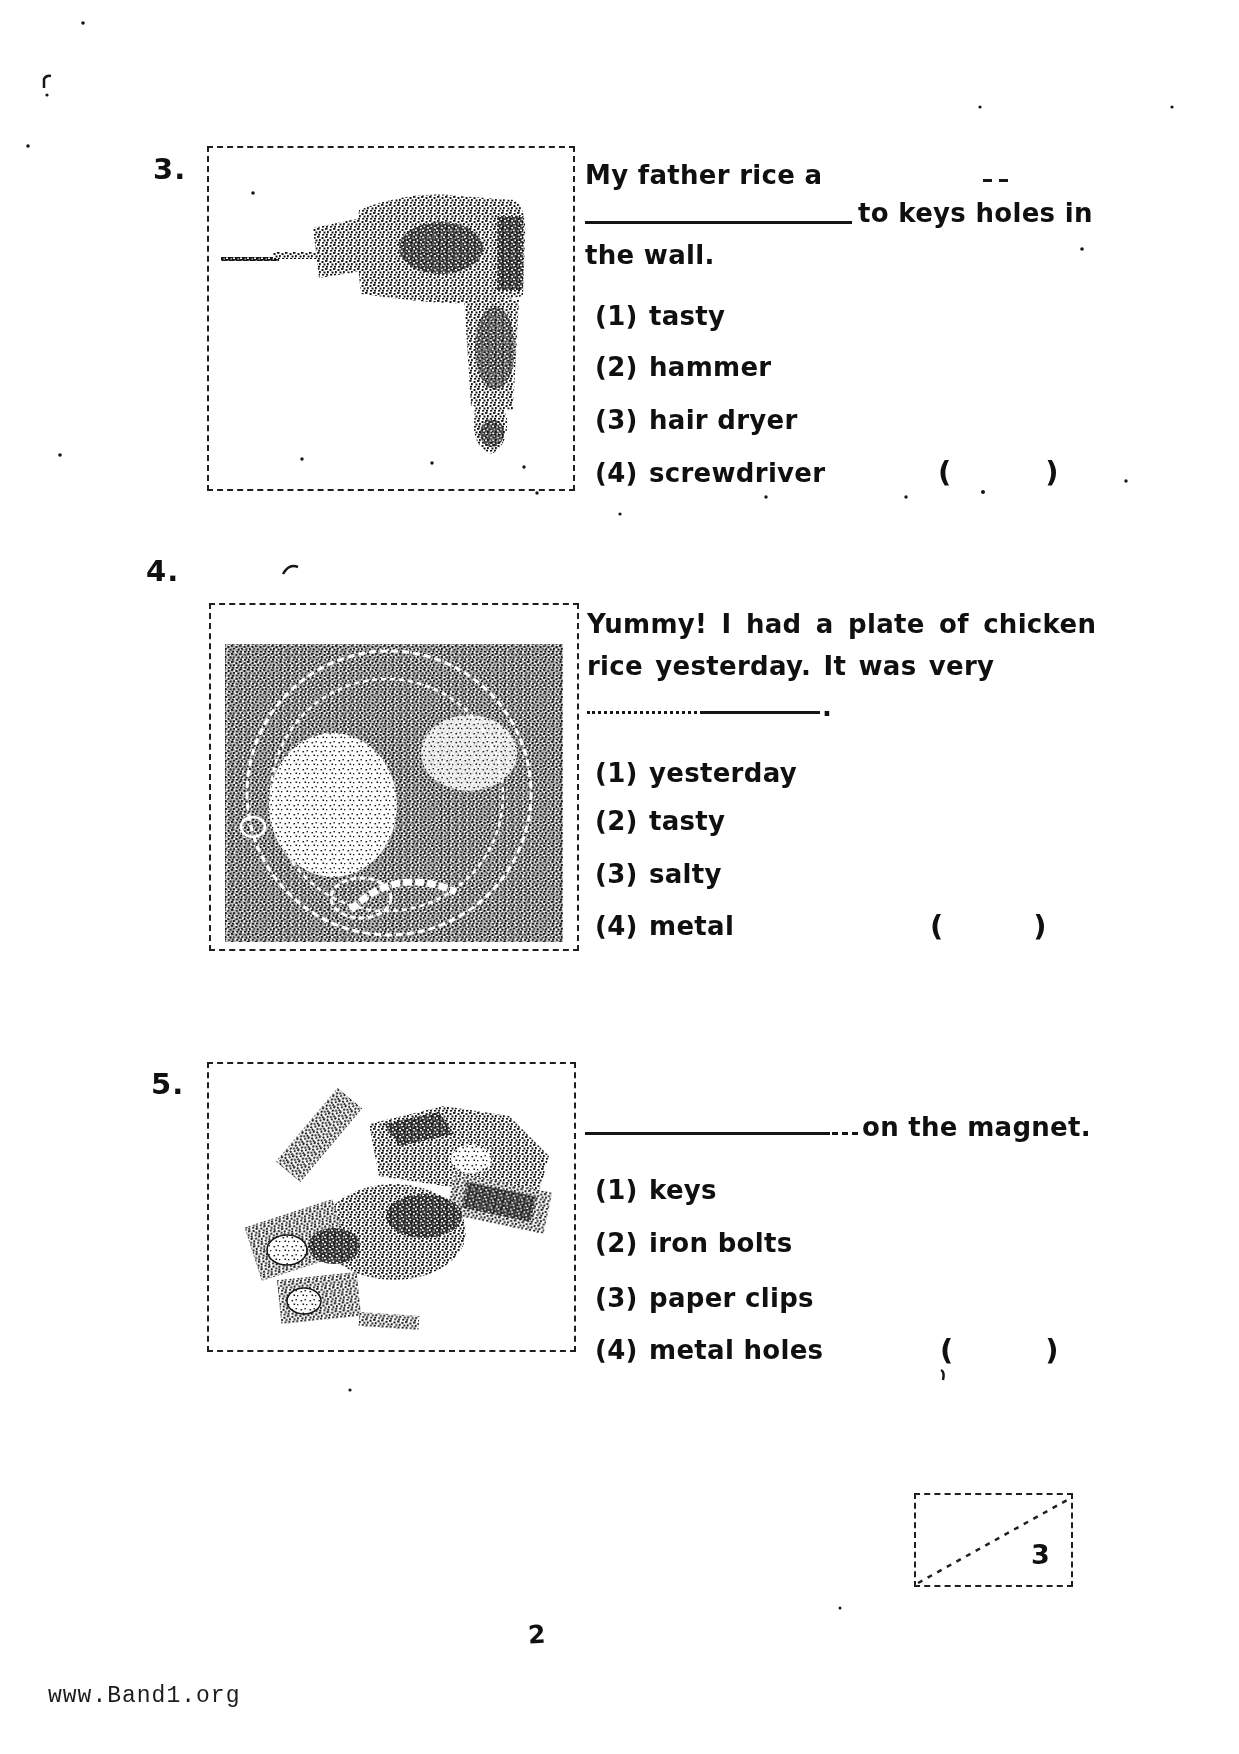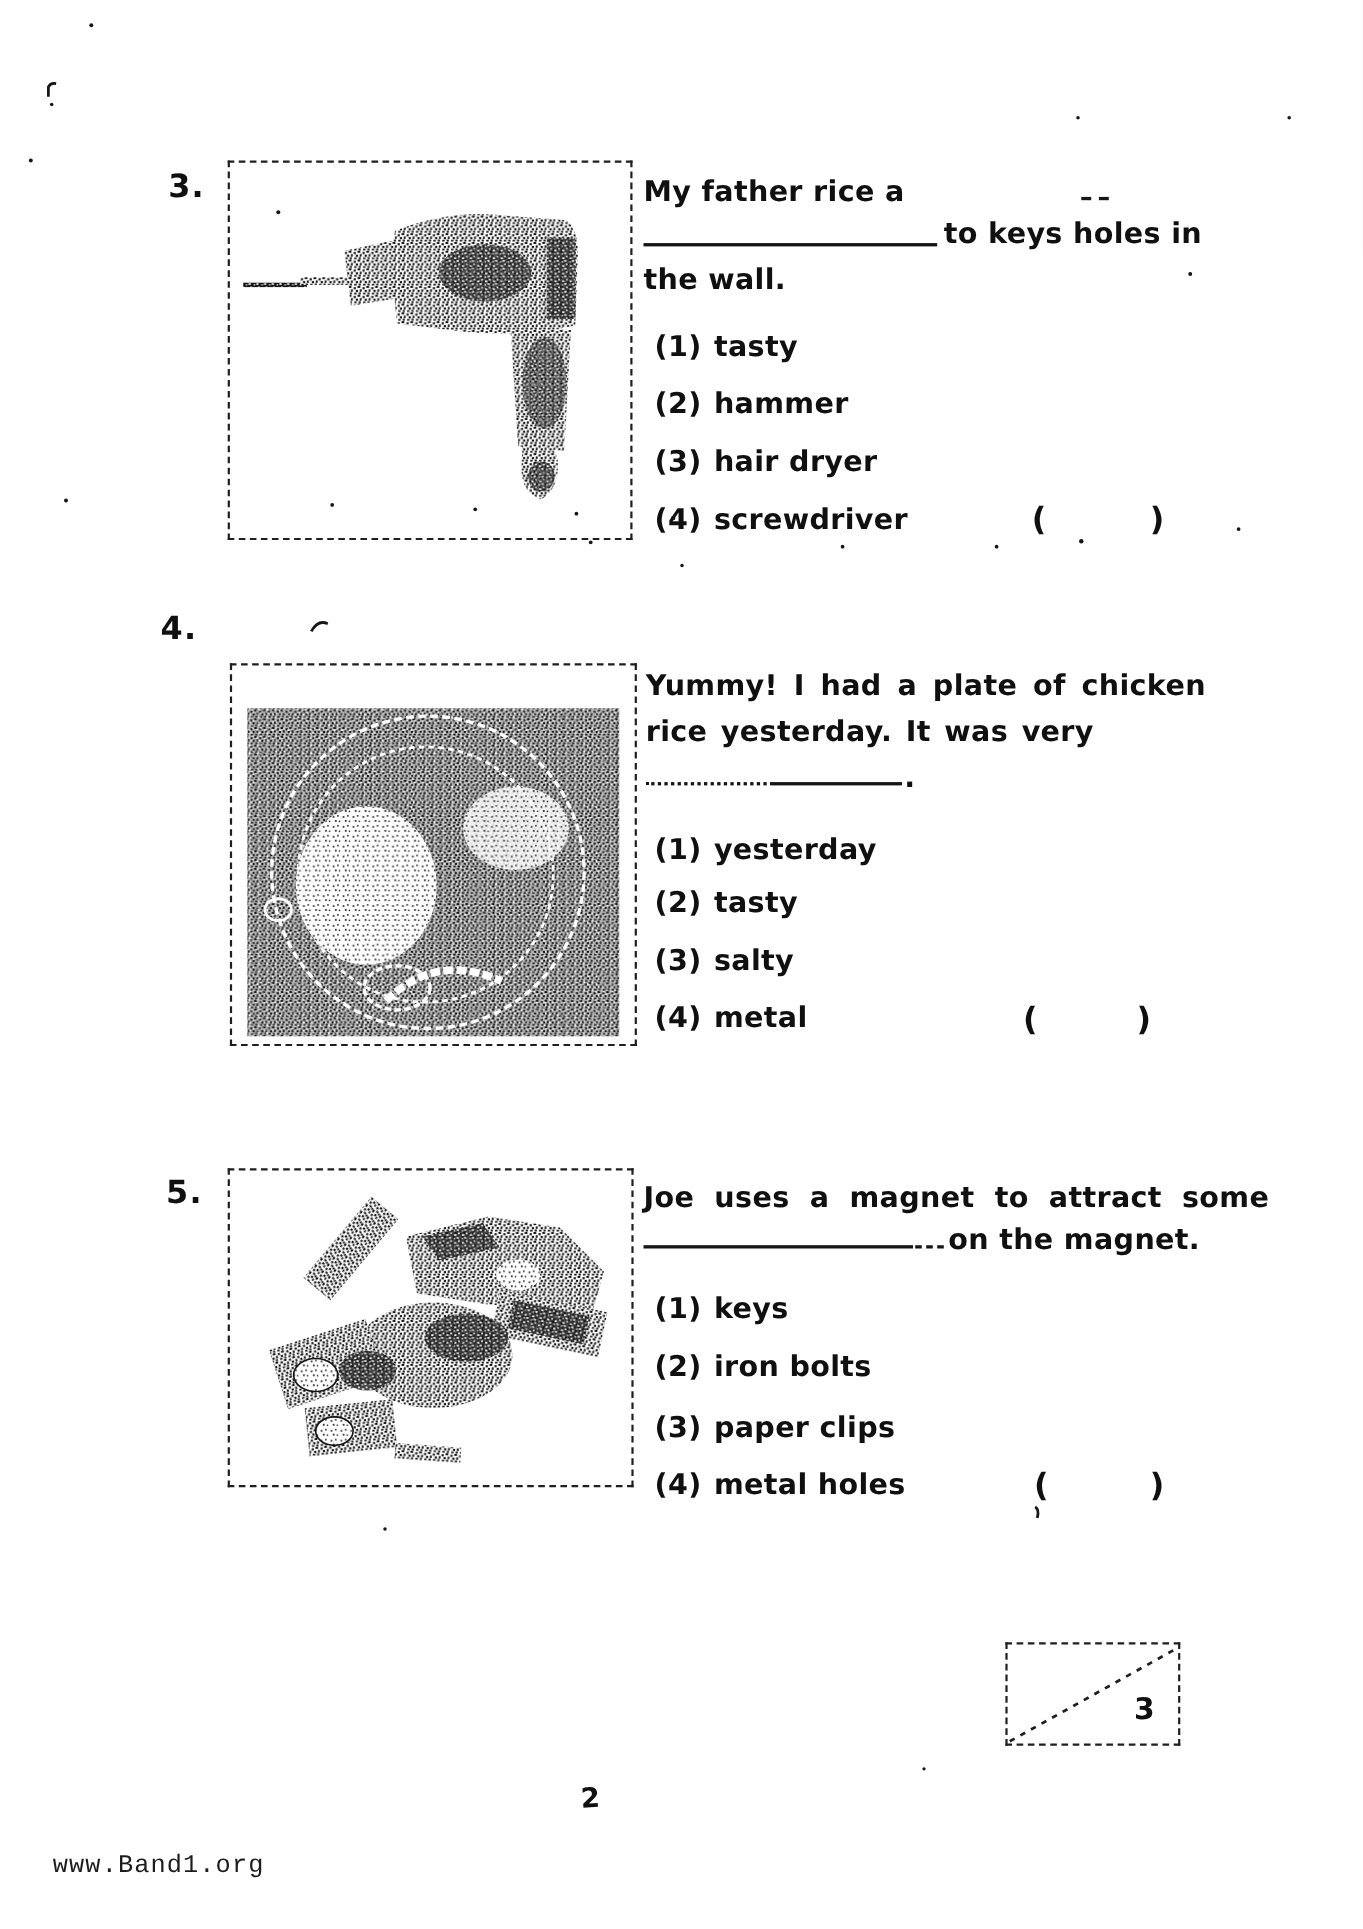--- a/index.html
+++ b/index.html
@@ -160,21 +160,20 @@
         <ellipse cx="125" cy="182" rx="26" ry="18"></ellipse>
         <path d="M175,60 L230,48 L245,70 L190,82 Z"></path>
       </g>
       <ellipse cx="78" cy="186" rx="20" ry="15" fill="url(#ps)" stroke="#161616" stroke-width="1.5"></ellipse>
       <ellipse cx="95" cy="237" rx="17" ry="13" fill="url(#ps)" stroke="#161616" stroke-width="1.5"></ellipse>
       <ellipse cx="262" cy="95" rx="20" ry="14" fill="url(#ps)"></ellipse>
       <rect x="150" y="250" width="60" height="14" fill="url(#pm)" transform="rotate(4 180 257)"></rect>
     </svg>
   </div>
 
-  <div class="pline" style="left:585px;top:1074px;word-spacing:9px">Joe uses a magnet to attract some</div>
   <div class="blank" style="left:585px;top:1132px;width:245px"></div>
   <div class="blank dashed" style="left:832px;top:1132px;width:26px"></div>
   <div class="pline" style="left:862px;top:1112px">on the magnet.</div>
 
   <div class="opt" style="left:595px;top:1175px">
     <span class="onum">(1)</span>
     <span class="olabel">keys</span>
   </div>
   <div class="opt" style="left:595px;top:1228px">
     <span class="onum">(2)</span>

